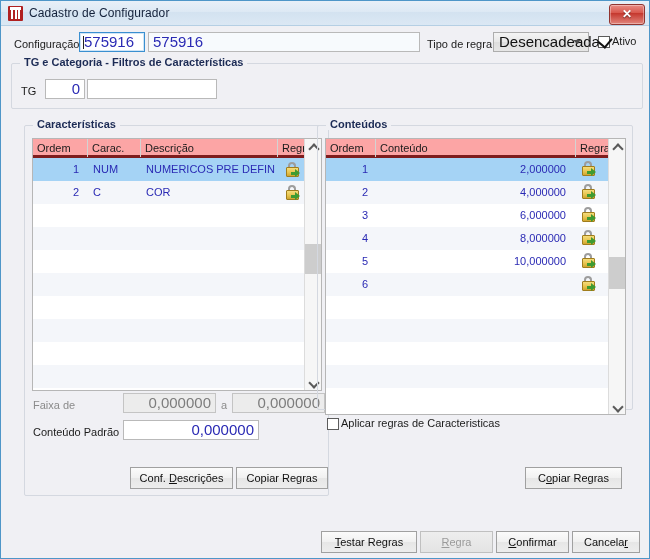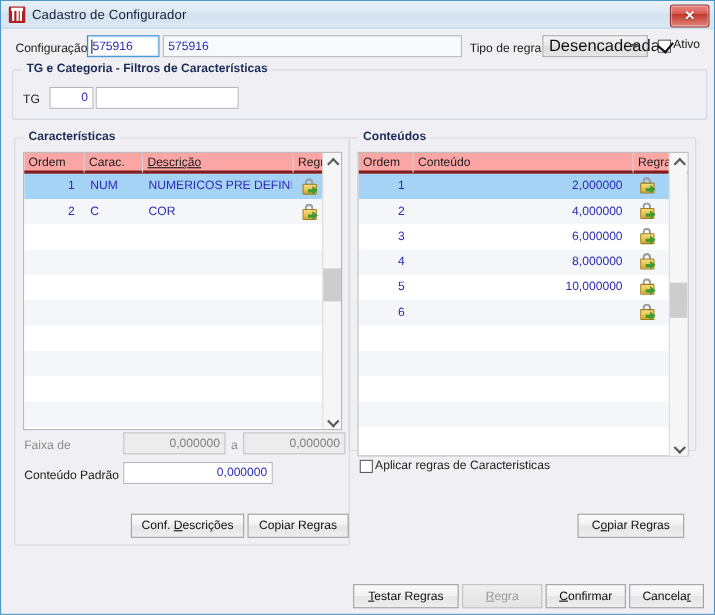--- a/index.html
+++ b/index.html
@@ -91,21 +91,21 @@
     white-space: nowrap;
   }
   .lbl.dim { color: #8b8b8b; text-align: center; }
 
   .tfield {
     position: absolute;
     box-sizing: border-box;
     border: 1px solid #b9b9b9;
     background: #ffffff;
     font-family: "Liberation Sans", sans-serif;
-    font-size: 11px;
+    font-size: 15px;
     color: #2a2ab4;
     padding: 0 4px;
     line-height: 18px;
     height: 20px;
   }
   .tfield.focused {
     border: 1px solid #3a8fd0;
     box-shadow: inset 0 0 0 1px #cfe5f7;
   }
   .tfield.ro {
@@ -383,28 +383,28 @@
     <div class="ctext">Ativo</div>
   </div>
 
   <div class="group" style="left:10px; top:62px; width:632px; height:46px;">
     <div class="gtitle">TG e Categoria - Filtros de Características</div>
     <div class="lbl" style="left:9px; top:21px;">TG</div>
     <div class="tfield num" style="left:33px; top:15px; width:40px;">0</div>
     <div class="tfield" style="left:75px; top:15px; width:130px;"></div>
   </div>
 
-  <div class="group" style="left:12px; top:124px; width:305px; height:371px;">
+  <div class="group" style="left:23px; top:124px; width:305px; height:371px;">
     <div class="gtitle">Características</div>
 
     <div class="grid" style="left:7px; top:12px; width:290px; height:253px;">
       <div class="grid-head">
         <div class="hcell" style="left:0; width:55px;">Ordem</div>
         <div class="hcell" style="left:55px; width:53px;">Carac.</div>
-        <div class="hcell" style="left:108px; width:137px;text-decoration:underline;">Descrição</div>
+        <div class="hcell" style="left:108px; width:137px;">Descrição</div>
         <div class="hcell" style="left:245px; width:45px; border-right:none;">Regra</div>
       </div>
       <div class="grid-body" id="carac-body">
           <div class="grow sel">
             <span class="gcell r" style="left:0; width:52px;">1</span>
             <span class="gcell l" style="left:55px; width:50px;">NUM</span>
             <span class="gcell l" style="left:108px; width:135px;">NUMERICOS PRE DEFINI</span>
             <span class="lockico" style="left:252px; top:4px;">
               <span class="shackle"></span>
               <span class="bodyb"></span>

